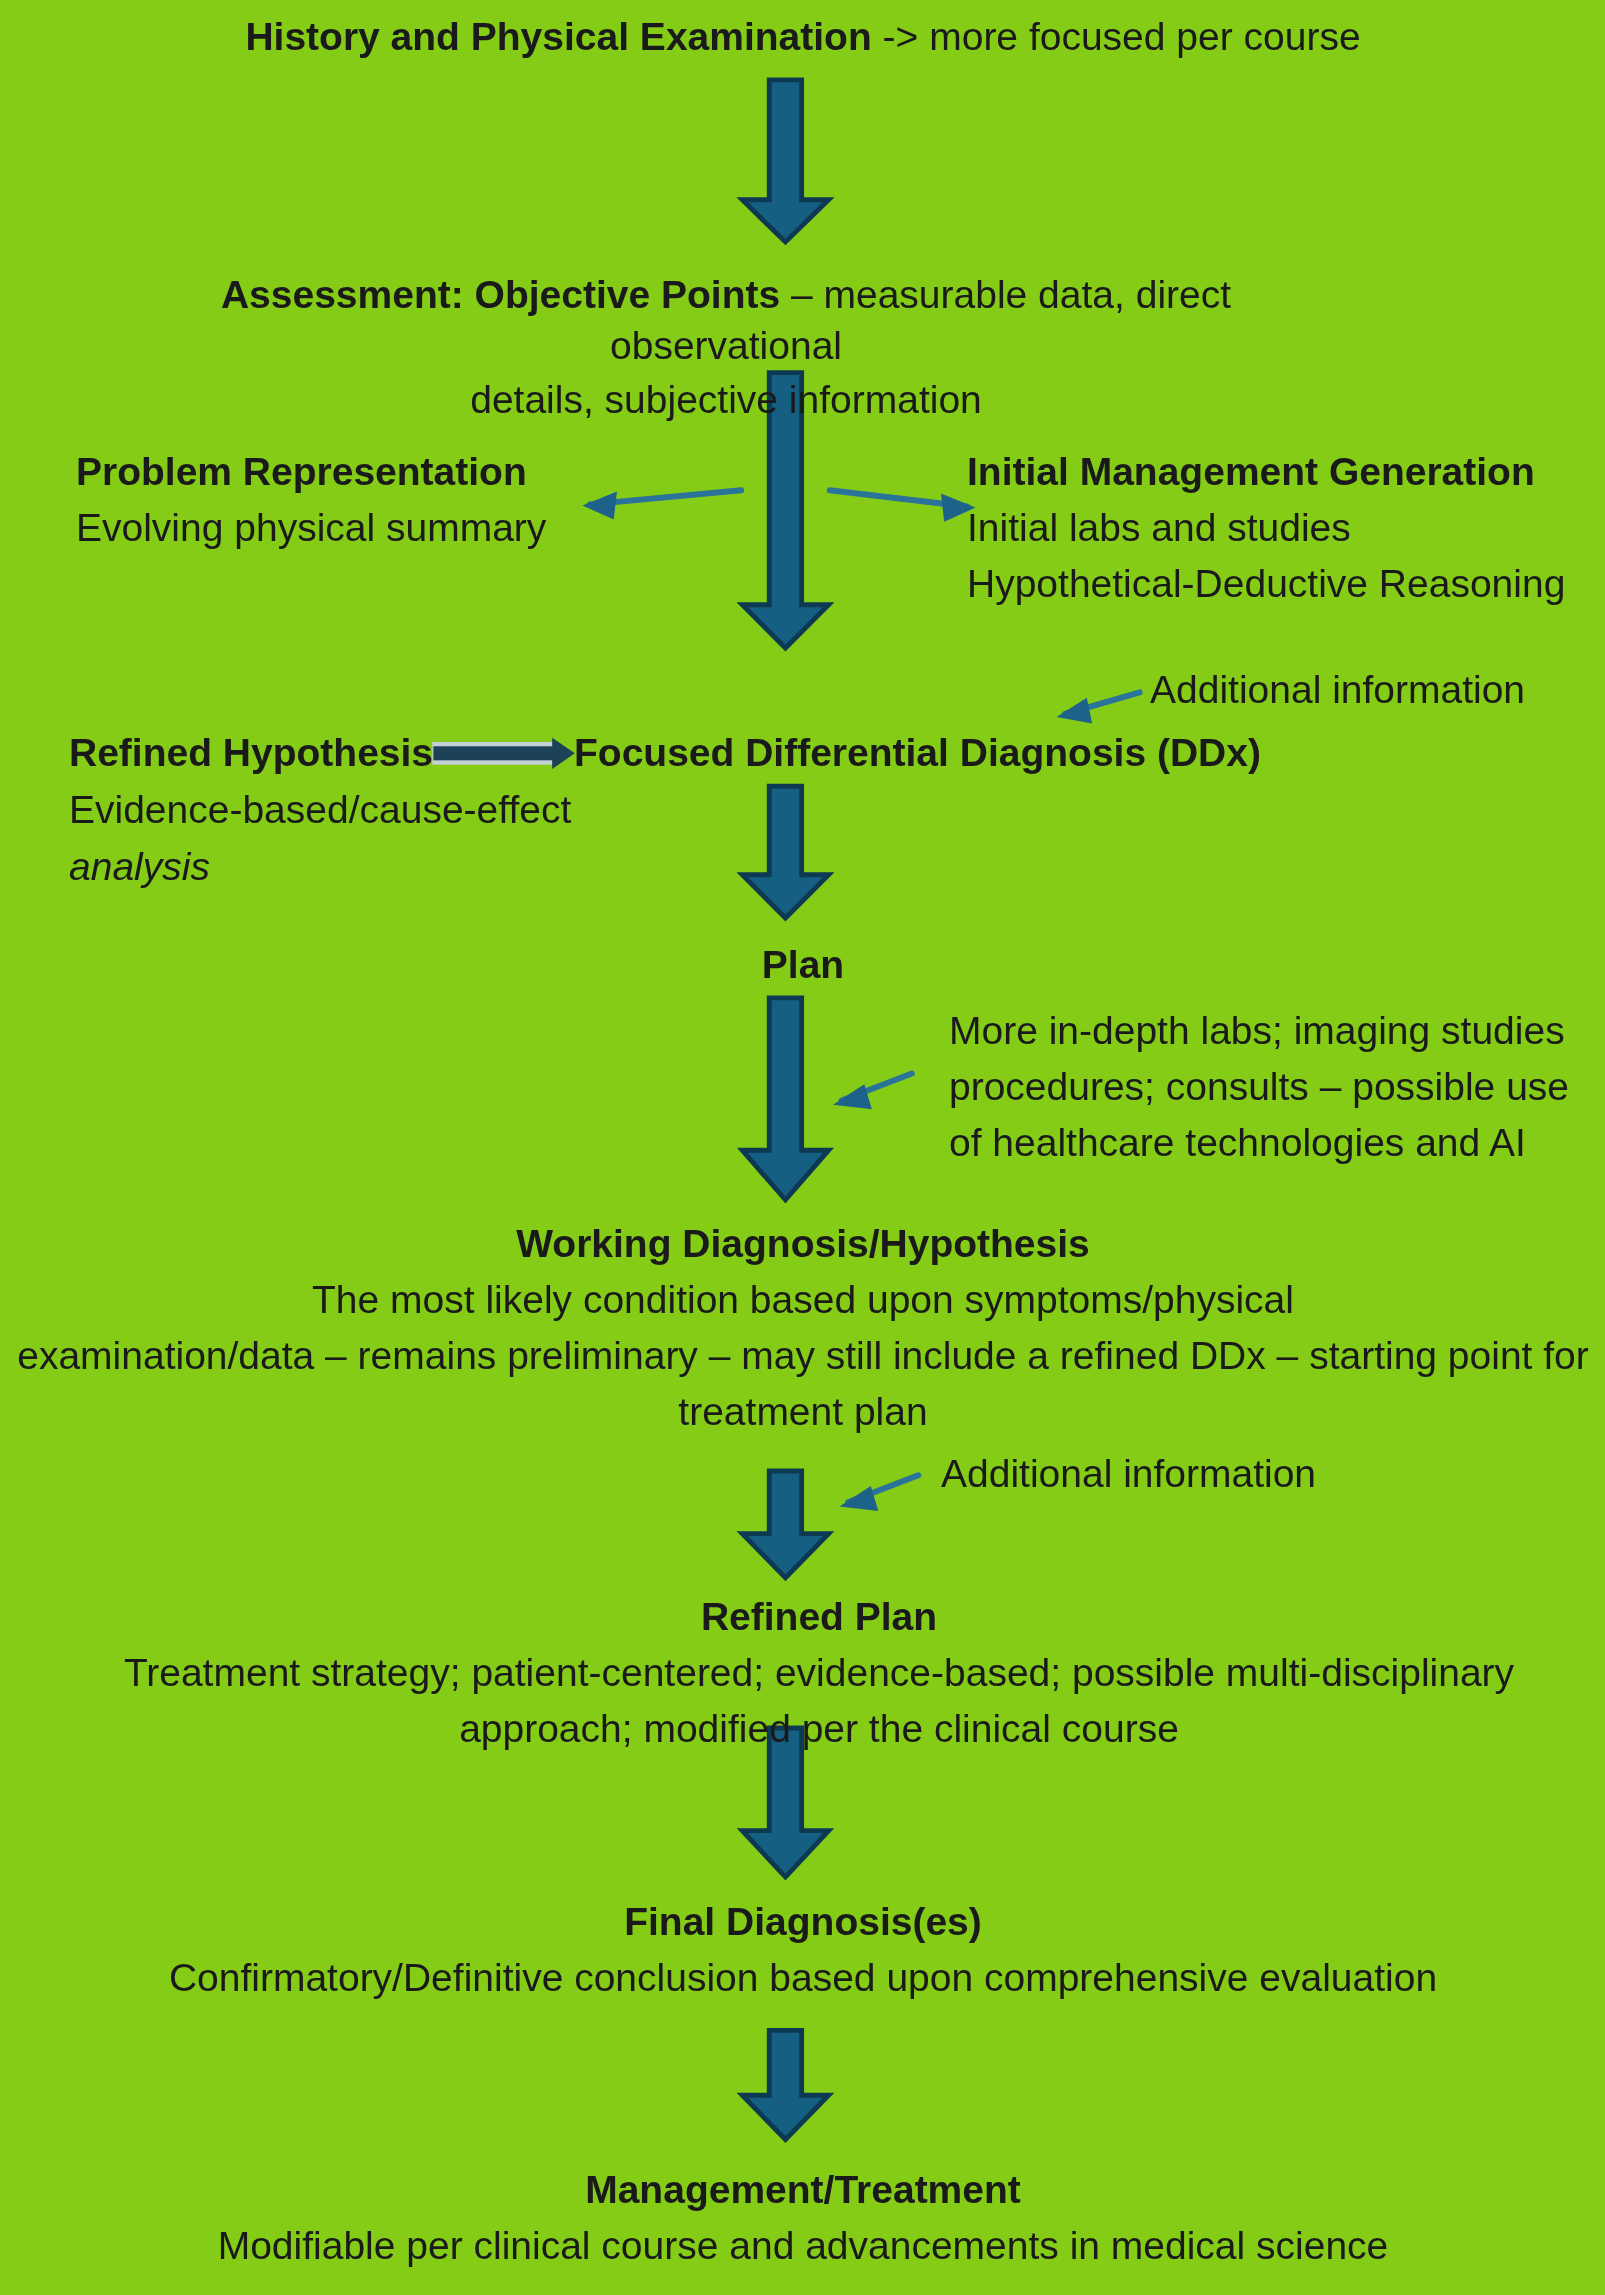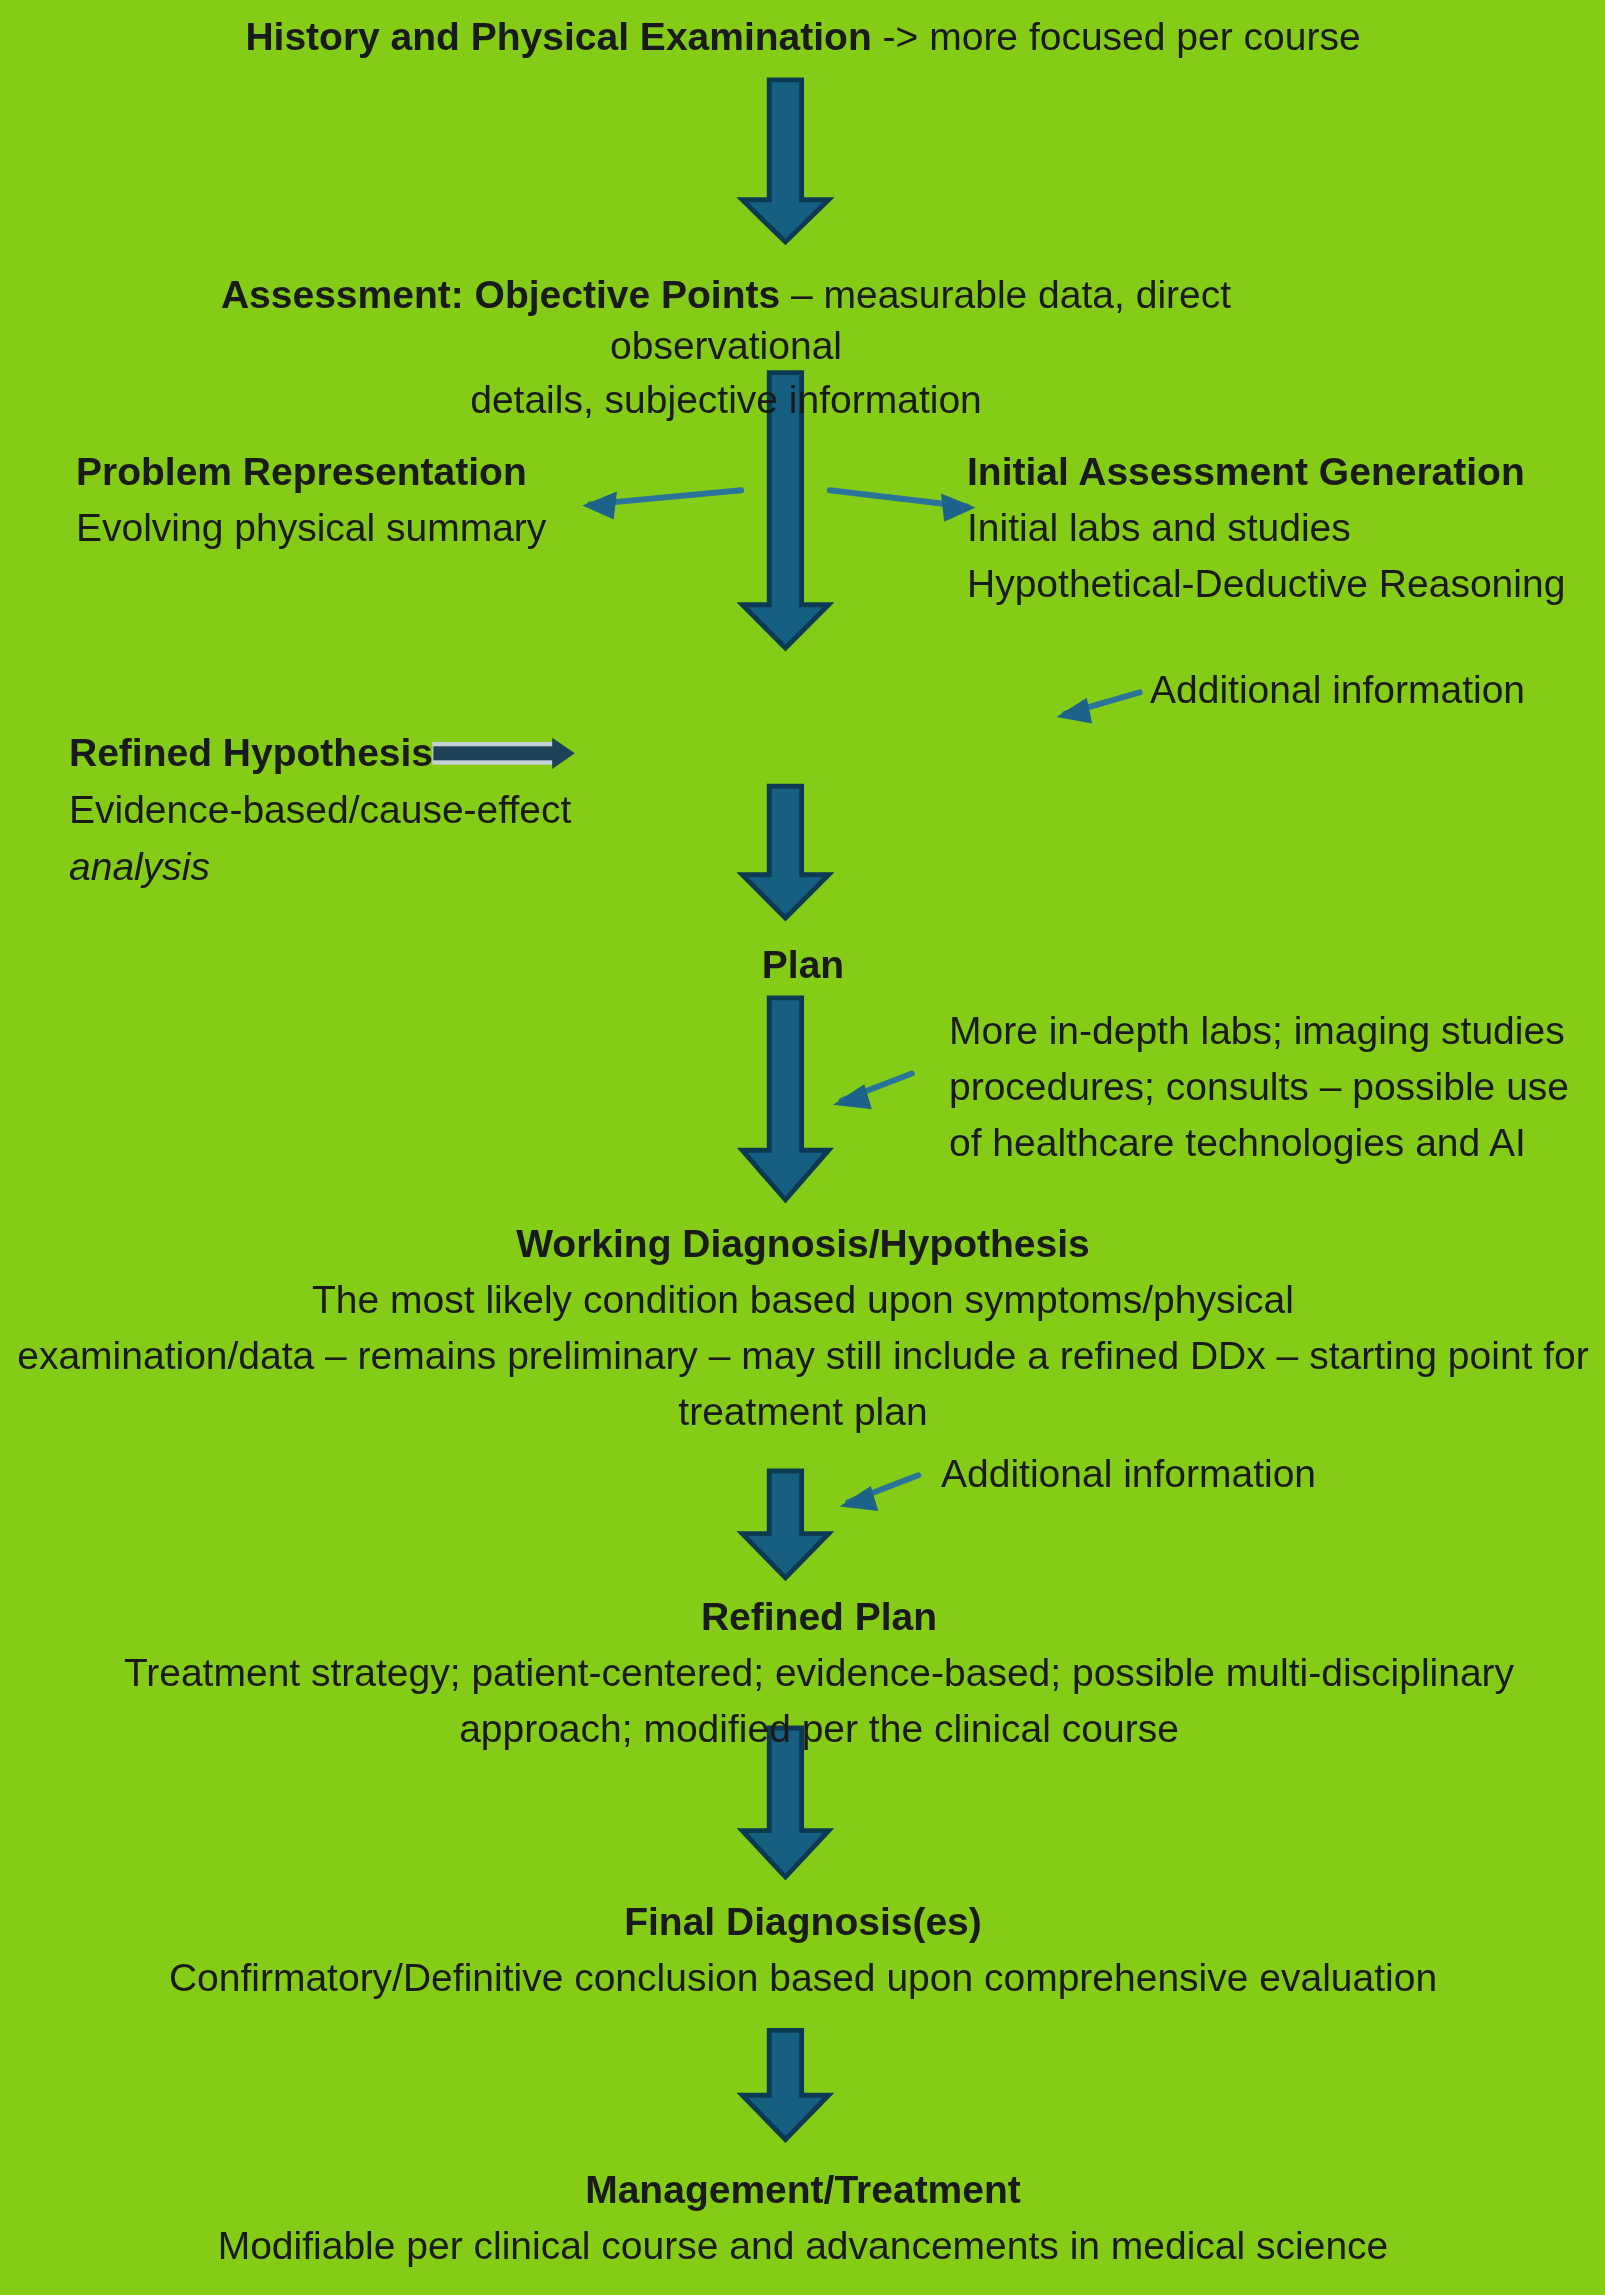--- a/index.html
+++ b/index.html
@@ -86,33 +86,34 @@
     <span class="hd">Assessment: Objective Points</span><span class="reg"> – measurable data, direct observational</span>
     <div class="reg" style="margin-top:3.2px;">details, subjective information</div>
   </div>
 
   <div class="tb left s-72" style="left:76px;top:447px;width:540px;">
     <div class="hd">Problem Representation</div>
     <div class="reg" style="margin-top:5.4px;">Evolving physical summary</div>
   </div>
 
   <div class="tb left s-72" style="left:967px;top:447px;width:627px;">
-    <div class="hd">Initial Assessment Generation</div>
+    <div class="hd">Initial Management Generation</div>
     <div class="reg" style="margin-top:5.4px;">Initial labs and studies</div>
     <div class="reg" style="margin-top:5.4px;">Hypothetical-Deductive Reasoning</div>
   </div>
 
   <div class="tb left s-72 reg" style="left:1150px;top:665px;width:443px;">Additional information</div>
 
   <div class="tb left s-72" style="left:69px;top:728px;width:529px;">
     <div class="hd">Refined Hypothesis</div>
     <div class="reg" style="margin-top:6.5px;">Evidence-based/cause-effect</div>
     <div class="reg" style="margin-top:6.5px;font-style:italic;">analysis</div>
   </div>
 
+  <div class="tb left s-72 hd" style="left:574px;top:728px;width:756px;">Focused Differential Diagnosis (DDx)</div>
 
   <div class="tb center s-72 hd" style="left:0;top:940px;width:1606px;">Plan</div>
 
   <div class="tb left s-72 reg" style="left:929px;top:1006px;width:670px;margin-left:20px;">
     <div>More in-depth labs; imaging studies</div>
     <div style="margin-top:5.4px;">procedures; consults – possible use</div>
     <div style="margin-top:5.4px;">of healthcare technologies and AI</div>
   </div>
 
   <div class="tb center s-72" style="left:0;top:1219px;width:1606px;">

